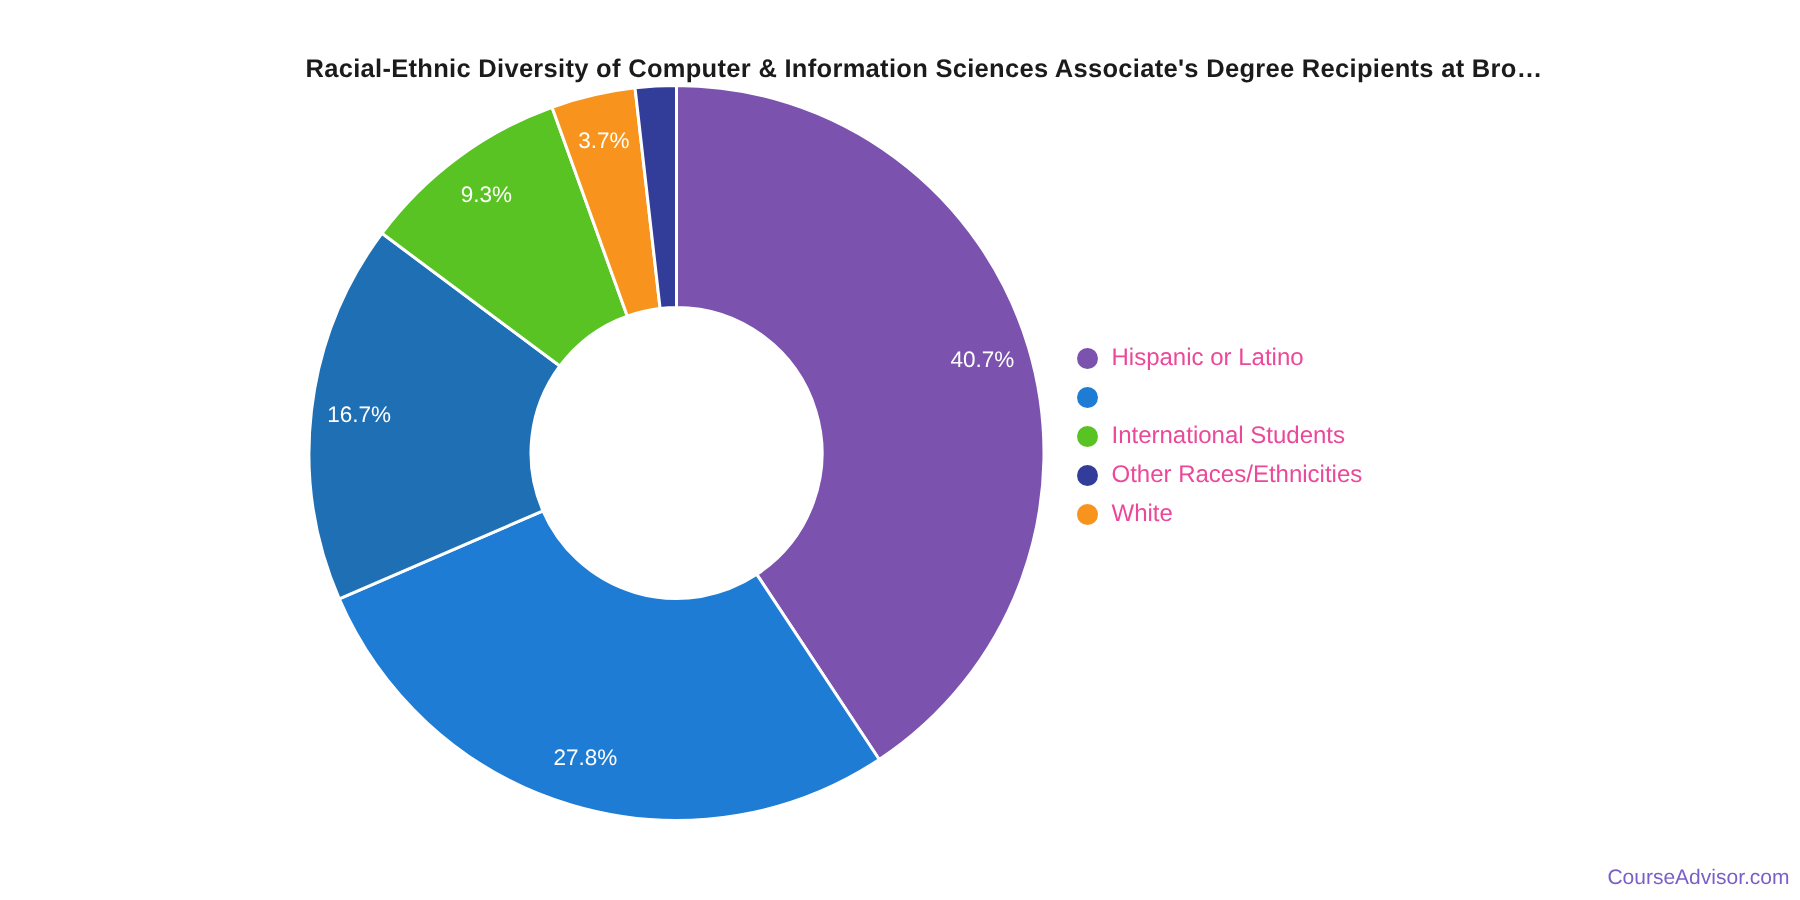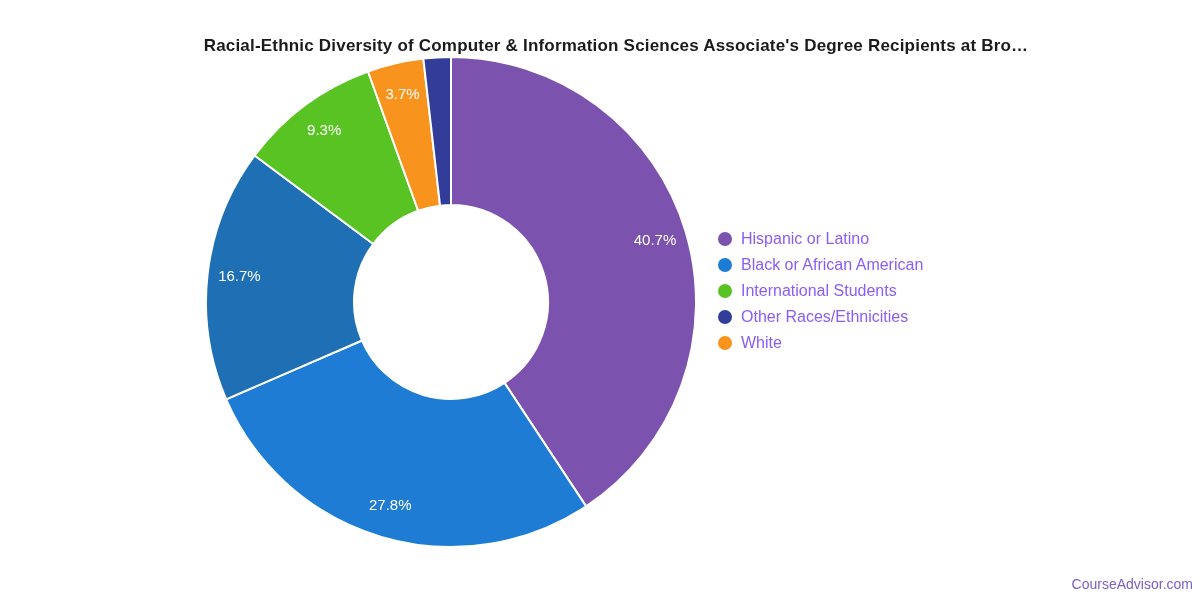--- a/index.html
+++ b/index.html
@@ -56,21 +56,21 @@
     cursor: pointer;
   }
   .legend-marker {
     width: 14px;
     height: 14px;
     border-radius: 50%;
     flex: 0 0 14px;
   }
   .legend-label {
     font-size: 16px;
-    color: #8b5cf6;
+    color: #ec4899;
     line-height: 21px;
     white-space: nowrap;
   }
   .watermark {
     position: absolute;
     right: 7px;
     bottom: 8px;
     font-size: 14px;
     color: #7a5fc7;
     cursor: pointer;
@@ -97,21 +97,20 @@
       <path d="M 423.35 58.57 A 245 245 0 0 1 451.00 57.00 L 451.00 205.00 A 97 97 0 0 0 440.05 205.62 Z" fill="#313d99" stroke="#ffffff" stroke-width="2" stroke-linejoin="round" class="slice"></path>
     </svg>
 
   <div class="legend" id="legend">
       <div class="legend-item">
         <span class="legend-marker" style="background: rgb(123, 82, 174);"></span>
         <span class="legend-label">Hispanic or Latino</span>
       </div>
       <div class="legend-item">
         <span class="legend-marker" style="background: rgb(31, 124, 212);"></span>
-        <span class="legend-label">Black or African American</span>
       </div>
       <div class="legend-item">
         <span class="legend-marker" style="background: rgb(88, 195, 34);"></span>
         <span class="legend-label">International Students</span>
       </div>
       <div class="legend-item">
         <span class="legend-marker" style="background: rgb(49, 61, 153);"></span>
         <span class="legend-label">Other Races/Ethnicities</span>
       </div>
       <div class="legend-item">

